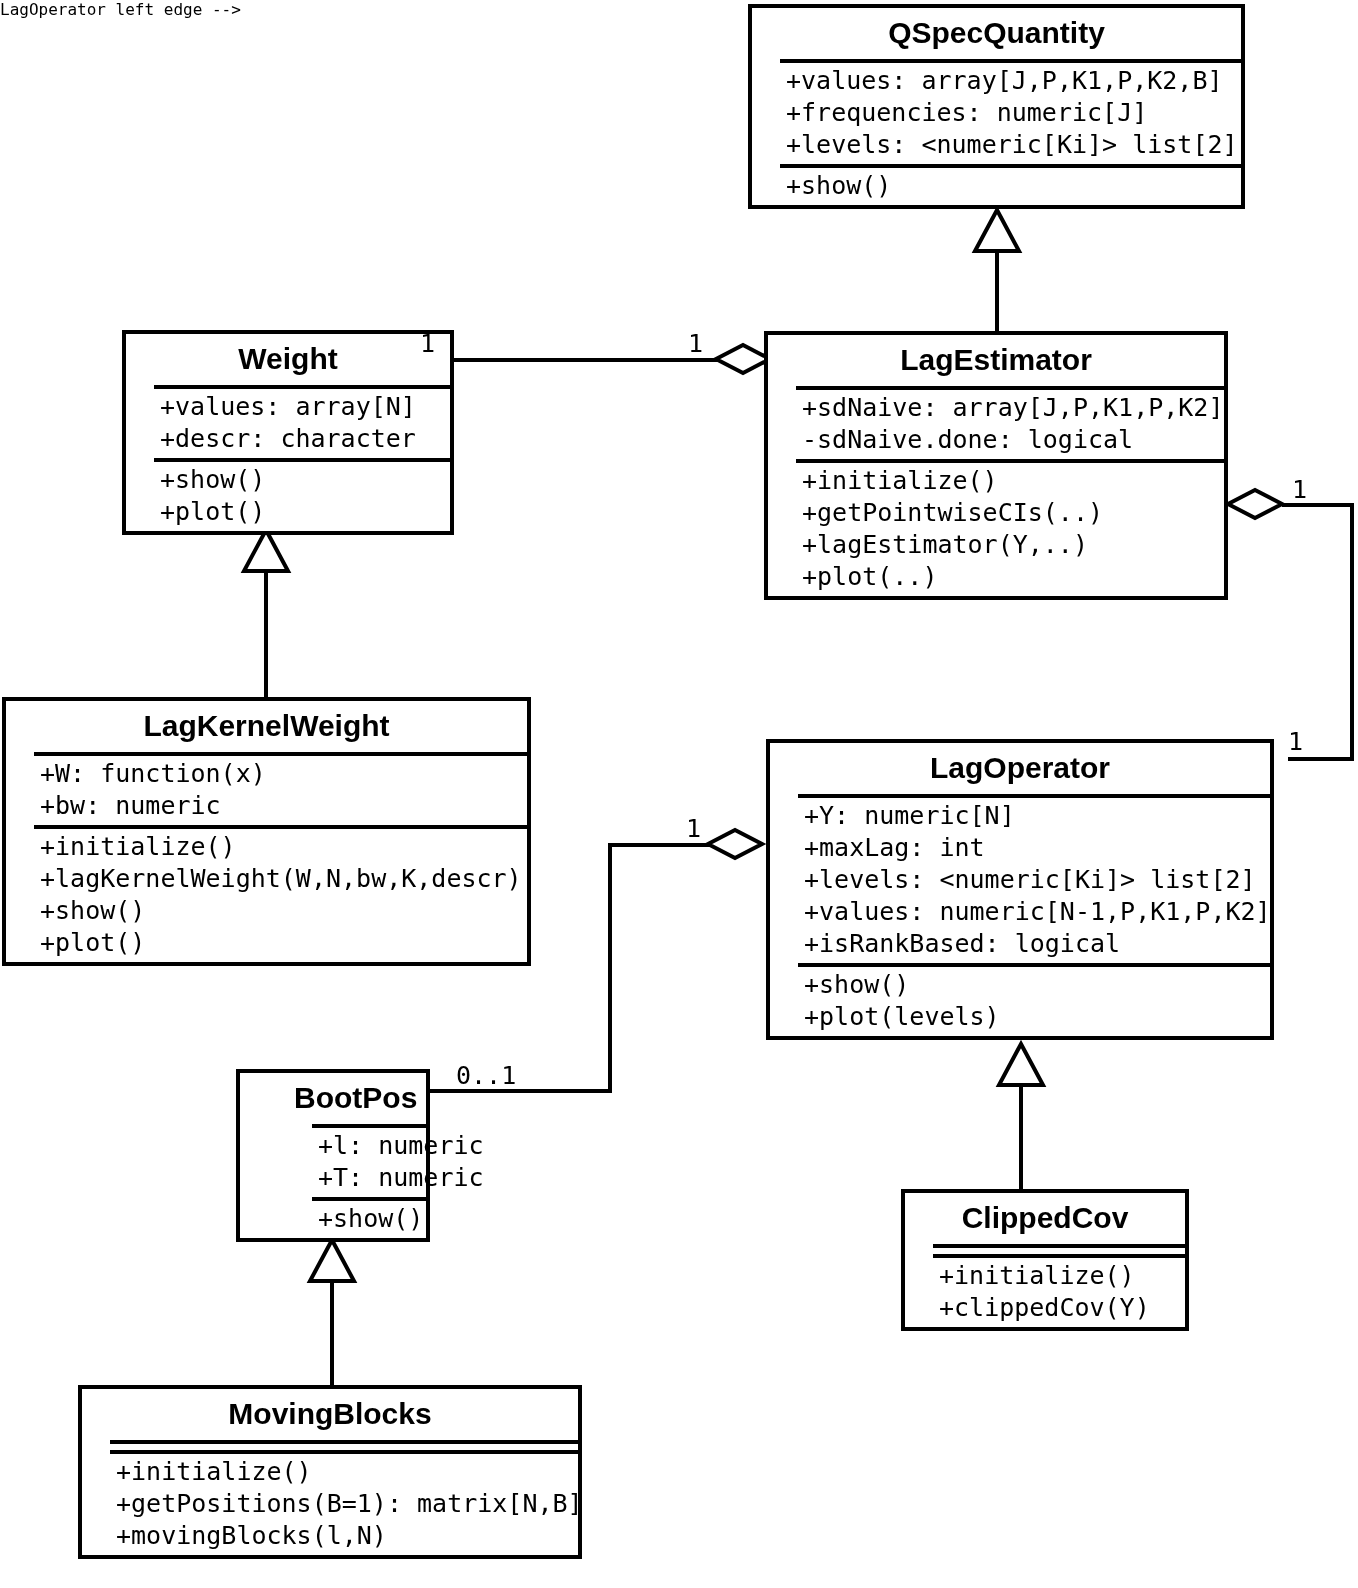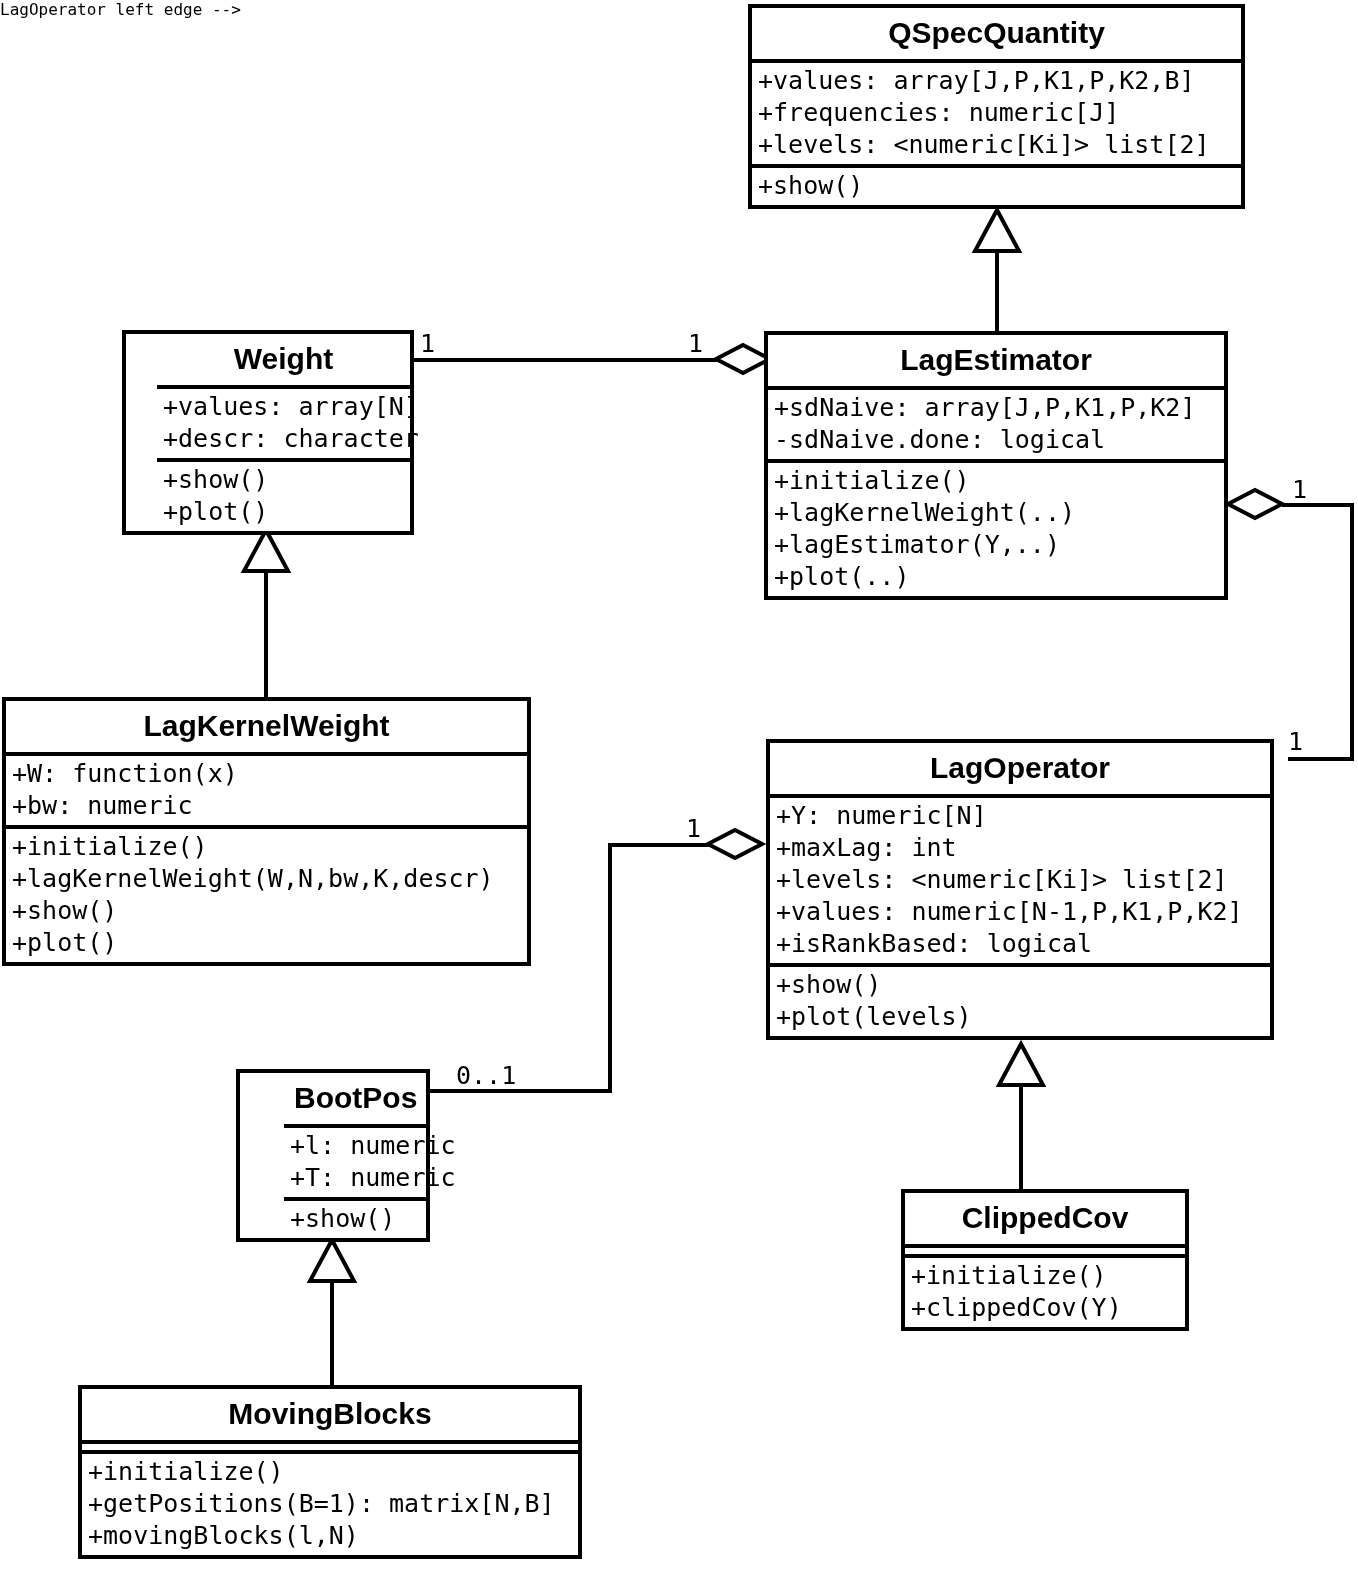--- a/index.html
+++ b/index.html
@@ -30,20 +30,21 @@
     text-align: center;
     font-size: 30px;
     line-height: 1.18;
     padding: 7px 10px 9px 10px;
     color: #000000;
     white-space: nowrap;
   }
   .compartment {
     border-top: 4px solid #000000;
     padding: 2px 0 3px 0;
+    margin-left: 28px;
   }
   .compartment.empty {
     padding: 0;
     height: 6px;
   }
   .member {
     font-family: "DejaVu Sans Mono", monospace;
     font-size: 25px;
     line-height: 1.28;
     color: #000000;
@@ -159,42 +160,42 @@
       <div class="member">+values: array[J,P,K1,P,K2,B]</div>
       <div class="member">+frequencies: numeric[J]</div>
       <div class="member">+levels: &lt;numeric[Ki]&gt; list[2]</div>
     </div>
     <div class="compartment">
       <div class="member">+show()</div>
     </div>
   </div>
 
   
-  <div class="uml-class" style="left:122px; top:330px; width:292px;padding-left:31px;">
+  <div class="uml-class" style="left:122px; top:330px; width:332px;">
     <div class="class-name">Weight</div>
     <div class="compartment">
       <div class="member">+values: array[N]</div>
       <div class="member">+descr: character</div>
     </div>
     <div class="compartment">
       <div class="member">+show()</div>
       <div class="member">+plot()</div>
     </div>
   </div>
 
   
   <div class="uml-class" style="left:764px; top:331px; width:464px;">
     <div class="class-name">LagEstimator</div>
     <div class="compartment">
       <div class="member">+sdNaive: array[J,P,K1,P,K2]</div>
       <div class="member">-sdNaive.done: logical</div>
     </div>
     <div class="compartment">
       <div class="member">+initialize()</div>
-      <div class="member">+lagKernelWeight(..)</div>
+      <div class="member">+getPointwiseCIs(..)</div>
       <div class="member">+lagEstimator(Y,..)</div>
       <div class="member">+plot(..)</div>
     </div>
   </div>
 
   
   <div class="uml-class" style="left:2px; top:697px; width:529px;">
     <div class="class-name">LagKernelWeight</div>
     <div class="compartment">
       <div class="member">+W: function(x)</div>

